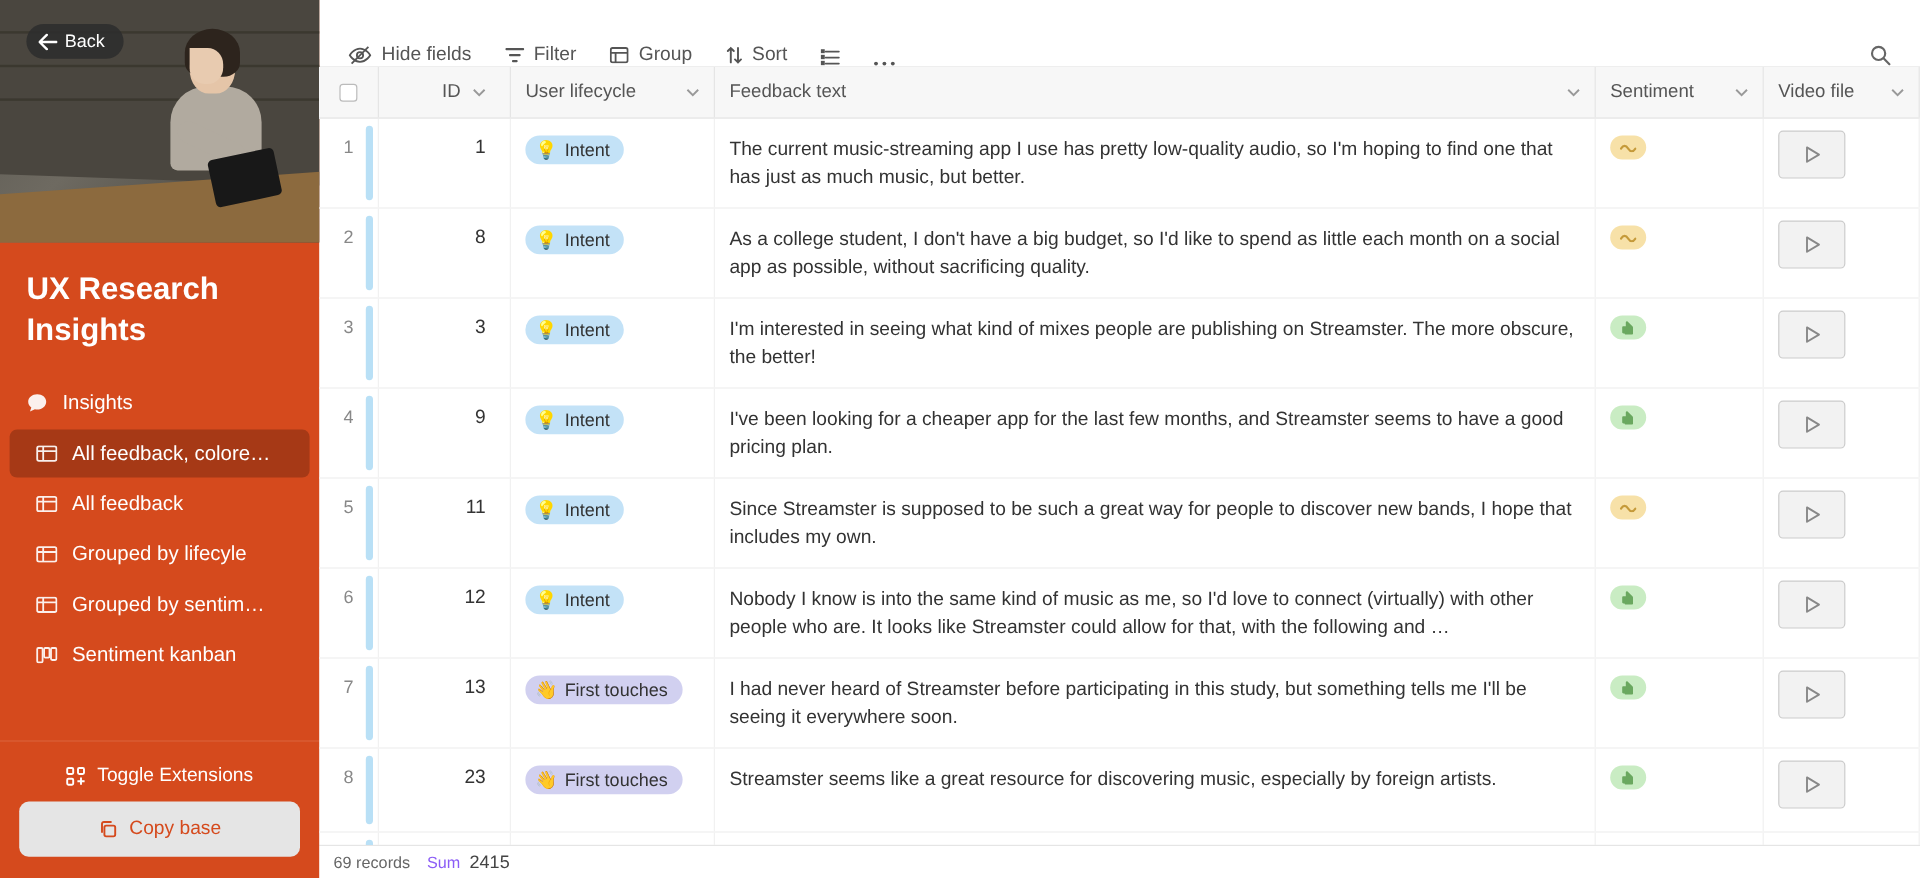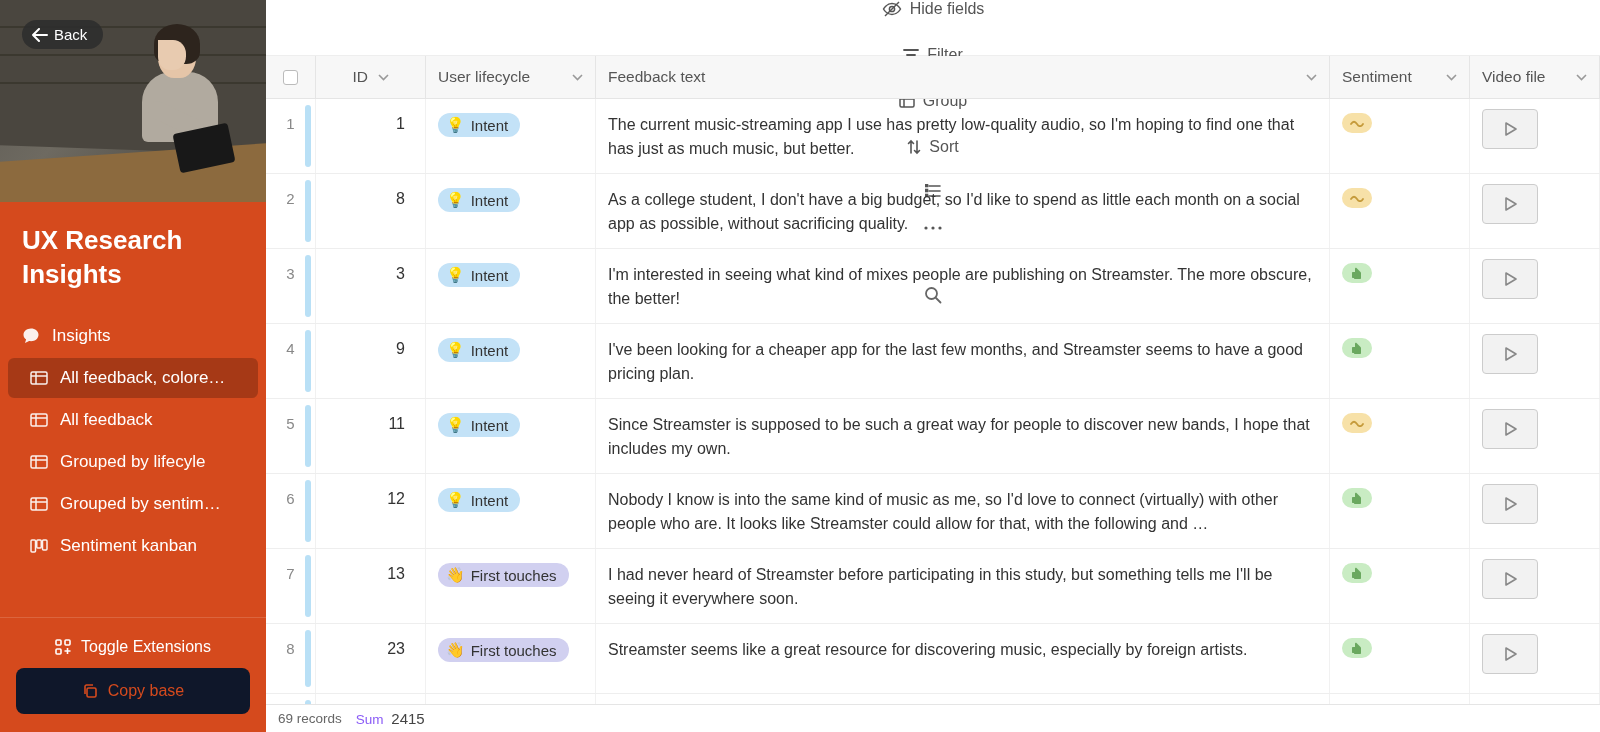--- a/index.html
+++ b/index.html
@@ -31,36 +31,36 @@
   .nav-scroll::-webkit-scrollbar-track { background:#e9e9e9; }
   .nav-scroll::-webkit-scrollbar-thumb { background:#c2c2c2; }
   .nav-section-header { display:flex; align-items:center; gap:12px; padding:10px 22px; font-size:17px; font-weight:500; }
   .nav-item { display:flex; align-items:center; gap:12px; padding:10px 22px; font-size:17px; cursor:pointer; border-radius:6px; margin:2px 8px; white-space:nowrap; overflow:hidden; }
   .nav-item.active { background: rgba(0,0,0,0.22); }
   .nav-item-label { overflow:hidden; text-overflow:ellipsis; }
   .nav-icon { flex:none; opacity:0.92; }
 
   .sidebar-bottom { border-top: 1px solid rgba(255,255,255,0.15); padding:8px 16px 18px; }
   .toggle-ext { display:flex; align-items:center; justify-content:center; gap:10px; padding:12px 0; font-size:16px; cursor:pointer; }
-  .copy-base { background:#0f172a; color:#d54a1d; border-radius:8px; padding:14px 16px; display:flex; align-items:center; justify-content:center; gap:10px; font-size:16px; font-weight:500; cursor:pointer; }
+  .copy-base { background:#e5e5e5; color:#d54a1d; border-radius:8px; padding:14px 16px; display:flex; align-items:center; justify-content:center; gap:10px; font-size:16px; font-weight:500; cursor:pointer; }
 
   
   .main { flex:1; display:flex; flex-direction:column; height:100vh; min-width:0; }
-  .toolbar { display:flex; align-items:center; gap:28px; padding:0 24px; height:56px; border-bottom:1px solid #eee; color:#444;flex-direction:column; }
+  .toolbar { display:flex; align-items:flex-end; gap:28px; padding:0 24px; height:56px; border-bottom:1px solid #eee; color:#444; }
   .toolbar .tool { display:flex; align-items:center; gap:8px; font-size:16px; cursor:pointer; color:#555; }
   .toolbar .spacer { flex:1; }
   .search-btn { cursor:pointer; color:#666; }
 
   .grid-wrap { flex:1; overflow:auto; }
   .grid-header { display:flex; background:#f7f7f7; border-bottom:1px solid #e5e5e5; position:sticky; top:0; z-index:2; }
   .hcell { display:flex; align-items:center; padding:0 12px; height:42px; border-right:1px solid #e5e5e5; color:#555; font-size:15.5px; position:relative; }
   .hcell .label { flex:1; }
   .hcell .chev { color:#999; }
   .col-check { width:50px; justify-content:center; }
-  .col-id { width:110px; padding-right:36px; }
+  .col-id { width:110px; padding-right:20px; }
   .col-id .label { text-align:right; }
   .col-life { width:170px; }
   .col-text { flex:1; min-width:300px; }
   .col-sent { width:140px; }
   .col-vid { width:130px; }
   .checkbox { width:15px; height:15px; border:1.5px solid #bbb; border-radius:3px; background:#fff; }
 
   .row { display:flex; border-bottom:1px solid #eee; min-height:70px; }
   .cell { padding:12px 12px; border-right:1px solid #f1f1f1; display:flex; align-items:flex-start; }
   .cell.col-check { justify-content:center; color:#888; font-size:15px; padding-top:16px; position:relative; }

